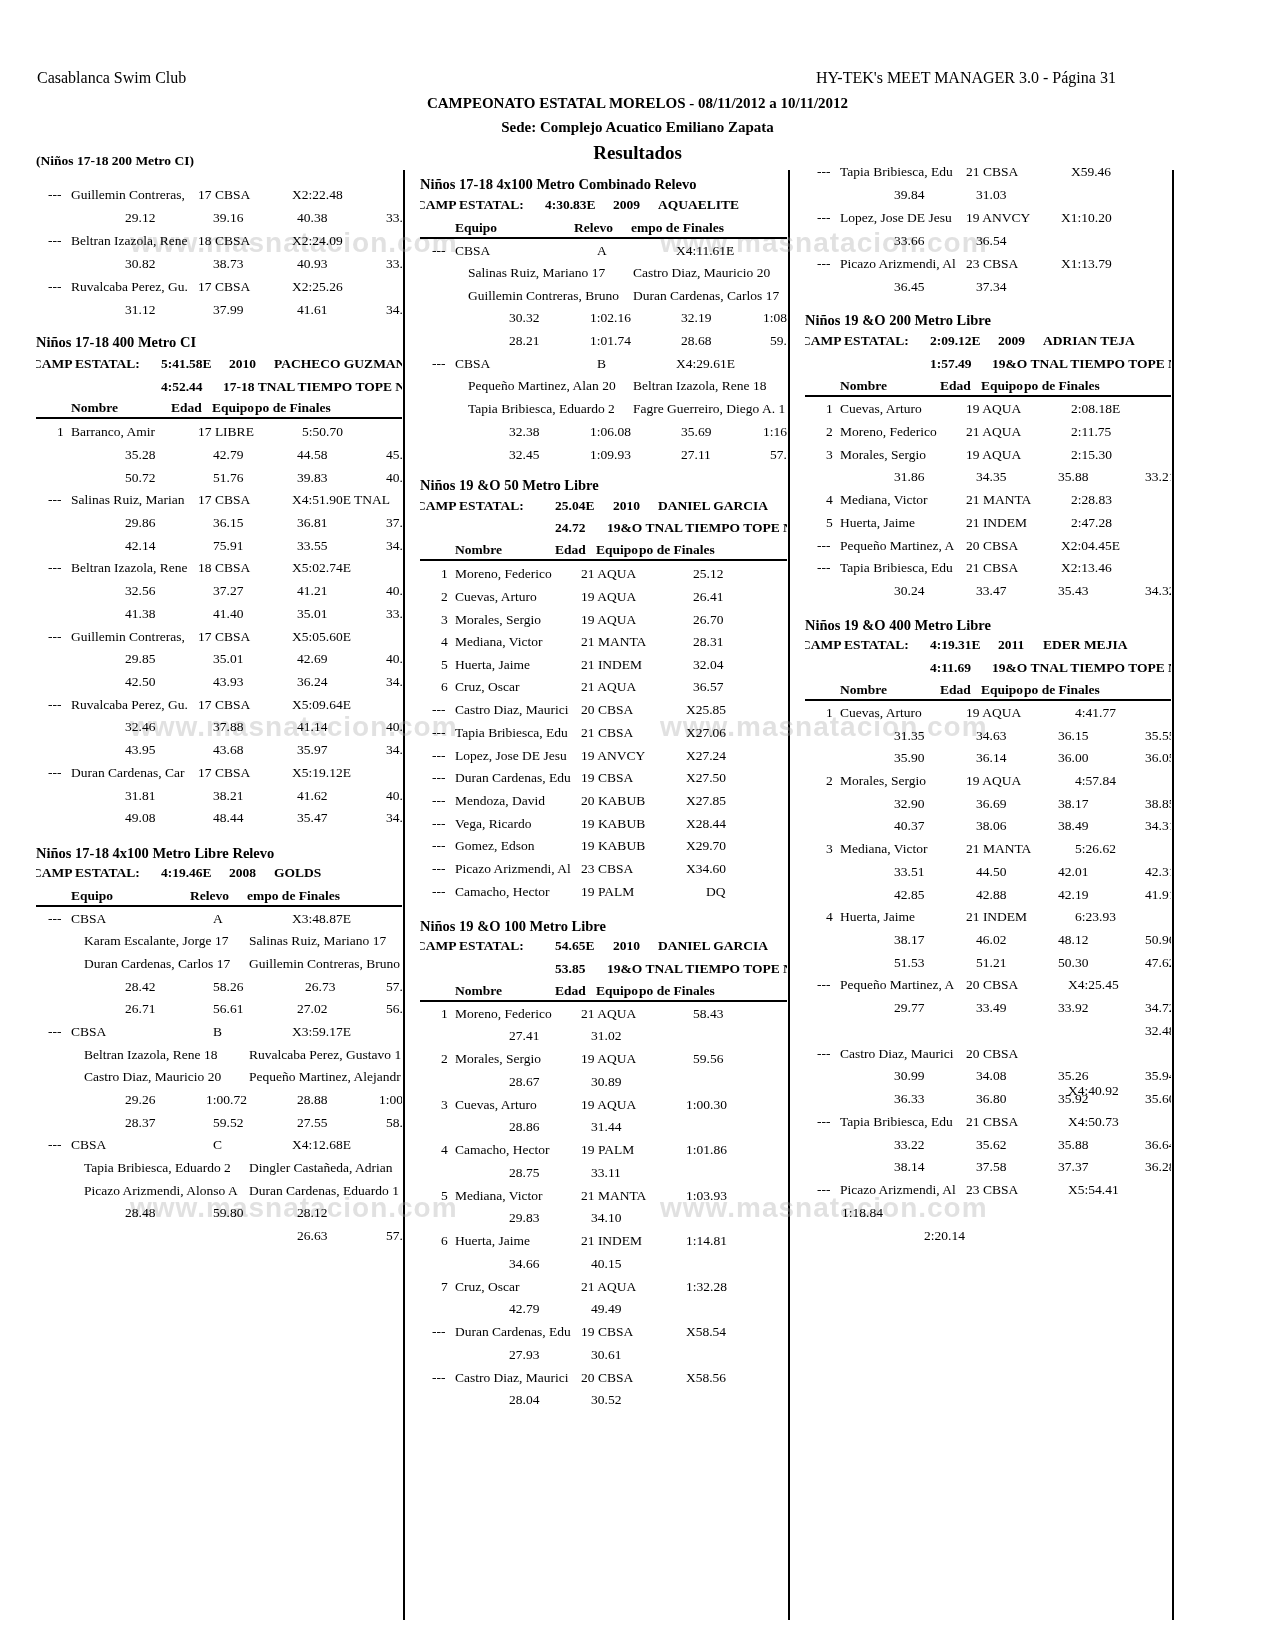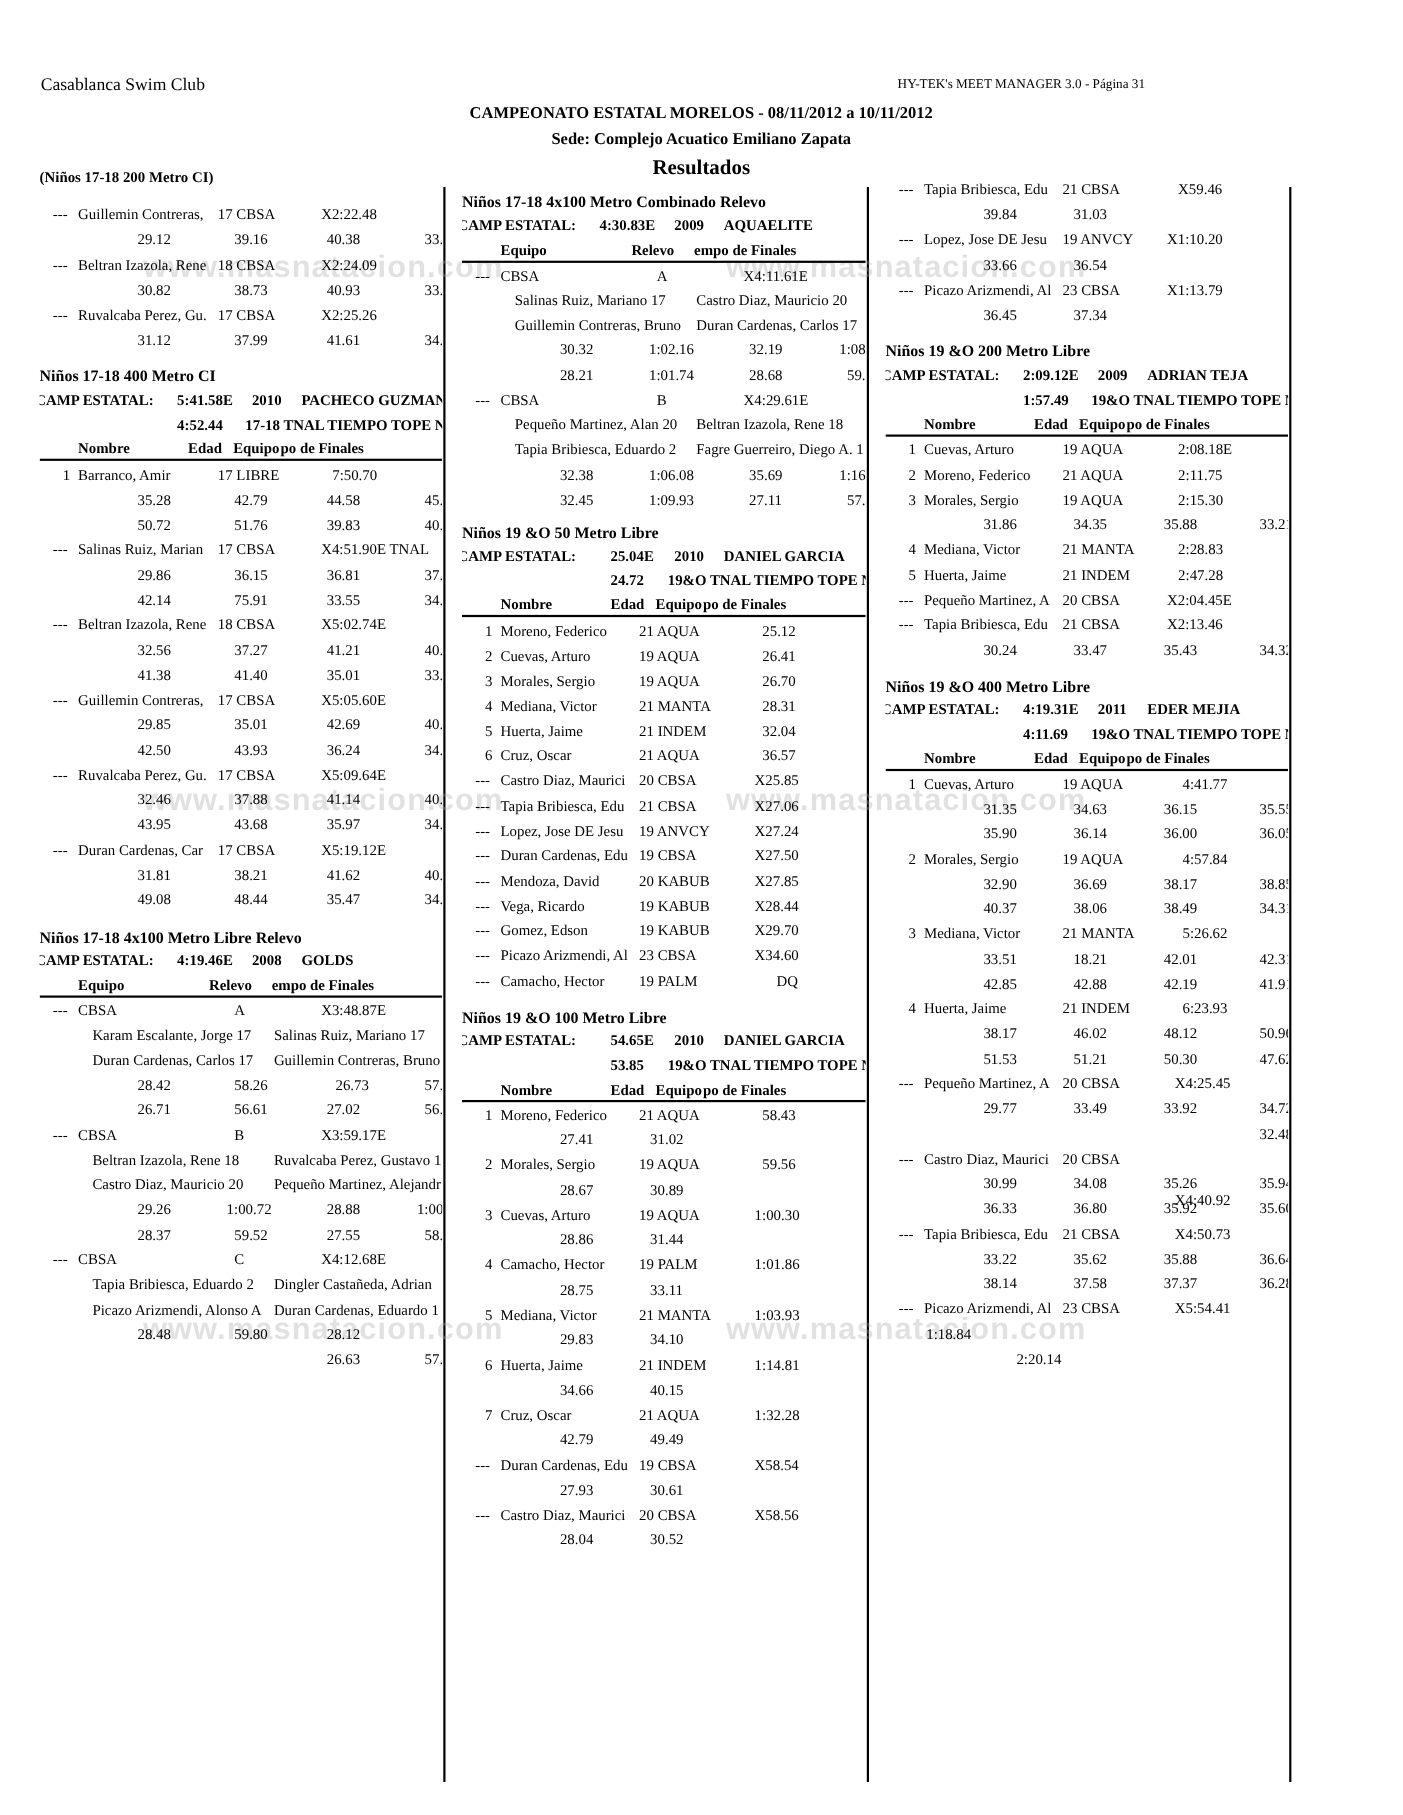--- a/index.html
+++ b/index.html
@@ -1,19 +1,19 @@
 <!DOCTYPE html>
 <html><head>
 <meta charset="utf-8">
 <style>
   html, body { margin:0; padding:0; background:#ffffff; }
   body { width:1275px; height:1650px; position:relative; overflow:hidden;
          font-family:"Liberation Serif", "DejaVu Serif", serif; color:#000; }
   .hdr-left { position:absolute; left:37px; top:69px; font-size:16px; }
-  .hdr-right { position:absolute; left:816px; top:69px; font-size:12px; }
+  .hdr-right { position:absolute; left:816px; top:69px; font-size:16px; }
   .hdr-title { position:absolute; left:0; width:1275px; text-align:center; top:95px; font-size:15px; font-weight:bold; }
   .hdr-sede { position:absolute; left:0; width:1275px; text-align:center; top:119px; font-size:15px; font-weight:bold; }
   .hdr-res { position:absolute; left:0; width:1275px; text-align:center; top:142px; font-size:19px; font-weight:bold; }
   .col { position:absolute; top:0; height:1650px; overflow:hidden; }
   .col1 { left:36px; width:389px; }
   .col2 { left:441px; width:390px; }
   .col3 { left:847px; width:389px; }
   .vline { position:absolute; width:2px; background:#000; top:170px; height:1450px; }
   .line { position:absolute; white-space:pre; font-size:13.5px; height:18px; line-height:18px; }
   .line span { position:absolute; top:0; white-space:pre; }
@@ -51,21 +51,21 @@
     <div class="line" style="top: 209px; left: 0px; width: 100%;"><span style="left: 89px;">29.12</span><span style="left: 177px;">39.16</span><span style="left: 261px;">40.38</span><span style="left: 350px;">33.82</span></div>
     <div class="line" style="top: 232px; left: 0px; width: 100%;"><span style="left: 12px;">---</span><span style="left: 35px;">Beltran Izazola, Rene</span><span style="left: 162px;">18 CBSA</span><span style="left: 256px;">X2:24.09</span></div>
     <div class="line" style="top: 255px; left: 0px; width: 100%;"><span style="left: 89px;">30.82</span><span style="left: 177px;">38.73</span><span style="left: 261px;">40.93</span><span style="left: 350px;">33.61</span></div>
     <div class="line" style="top: 278px; left: 0px; width: 100%;"><span style="left: 12px;">---</span><span style="left: 35px;">Ruvalcaba Perez, Gu.</span><span style="left: 162px;">17 CBSA</span><span style="left: 256px;">X2:25.26</span></div>
     <div class="line" style="top: 301px; left: 0px; width: 100%;"><span style="left: 89px;">31.12</span><span style="left: 177px;">37.99</span><span style="left: 261px;">41.61</span><span style="left: 350px;">34.54</span></div>
     <div class="line ev-title" style="top: 333px; left: 0px; width: 100%;"><span style="left: 0px;">Niños 17-18 400 Metro CI</span></div>
     <div class="line rec" style="top: 355px; left: 0px; width: 100%;"><span style="left: -4px;">CAMP ESTATAL:</span><span style="left: 125px;">5:41.58E</span><span style="left: 193px;">2010</span><span style="left: 238px;">PACHECO GUZMAN</span></div>
     <div class="line rec" style="top: 378px; left: 0px; width: 100%;"><span style="left: 125px;">4:52.44</span><span style="left: 187px;">17-18 TNAL TIEMPO TOPE N</span></div>
     <div class="line th" style="top: 399px; left: 0px; width: 100%;"><span style="left: 35px;">Nombre</span><span style="left: 135px;">Edad</span><span style="left: 176px;">Equipo</span><span style="left: 219px;">po de Finales</span></div>
     <div class="rule" style="top: 417px; left: 0px; width: 100%;"></div>
-    <div class="line" style="top: 423px; left: 0px; width: 100%;"><span style="left: 21px;">1</span><span style="left: 35px;">Barranco, Amir</span><span style="left: 162px;">17 LIBRE</span><span style="left: 266px;">7:50.70</span></div>
+    <div class="line" style="top: 423px; left: 0px; width: 100%;"><span style="left: 21px;">1</span><span style="left: 35px;">Barranco, Amir</span><span style="left: 162px;">17 LIBRE</span><span style="left: 266px;">5:50.70</span></div>
     <div class="line" style="top: 446px; left: 0px; width: 100%;"><span style="left: 89px;">35.28</span><span style="left: 177px;">42.79</span><span style="left: 261px;">44.58</span><span style="left: 350px;">45.50</span></div>
     <div class="line" style="top: 469px; left: 0px; width: 100%;"><span style="left: 89px;">50.72</span><span style="left: 177px;">51.76</span><span style="left: 261px;">39.83</span><span style="left: 350px;">40.24</span></div>
     <div class="line" style="top: 491px; left: 0px; width: 100%;"><span style="left: 12px;">---</span><span style="left: 35px;">Salinas Ruiz, Marian</span><span style="left: 162px;">17 CBSA</span><span style="left: 256px;">X4:51.90E TNAL</span></div>
     <div class="line" style="top: 514px; left: 0px; width: 100%;"><span style="left: 89px;">29.86</span><span style="left: 177px;">36.15</span><span style="left: 261px;">36.81</span><span style="left: 350px;">37.45</span></div>
     <div class="line" style="top: 537px; left: 0px; width: 100%;"><span style="left: 89px;">42.14</span><span style="left: 177px;">75.91</span><span style="left: 261px;">33.55</span><span style="left: 350px;">34.00</span></div>
     <div class="line" style="top: 559px; left: 0px; width: 100%;"><span style="left: 12px;">---</span><span style="left: 35px;">Beltran Izazola, Rene</span><span style="left: 162px;">18 CBSA</span><span style="left: 256px;">X5:02.74E</span></div>
     <div class="line" style="top: 582px; left: 0px; width: 100%;"><span style="left: 89px;">32.56</span><span style="left: 177px;">37.27</span><span style="left: 261px;">41.21</span><span style="left: 350px;">40.40</span></div>
     <div class="line" style="top: 605px; left: 0px; width: 100%;"><span style="left: 89px;">41.38</span><span style="left: 177px;">41.40</span><span style="left: 261px;">35.01</span><span style="left: 350px;">33.51</span></div>
     <div class="line" style="top: 628px; left: 0px; width: 100%;"><span style="left: 12px;">---</span><span style="left: 35px;">Guillemin Contreras,</span><span style="left: 162px;">17 CBSA</span><span style="left: 256px;">X5:05.60E</span></div>
     <div class="line" style="top: 650px; left: 0px; width: 100%;"><span style="left: 89px;">29.85</span><span style="left: 177px;">35.01</span><span style="left: 261px;">42.69</span><span style="left: 350px;">40.40</span></div>
@@ -181,21 +181,21 @@
     <div class="line rec" style="top: 659px; left: 0px; width: 100%;"><span style="left: 125px;">4:11.69</span><span style="left: 187px;">19&amp;O TNAL TIEMPO TOPE N</span></div>
     <div class="line th" style="top: 681px; left: 0px; width: 100%;"><span style="left: 35px;">Nombre</span><span style="left: 135px;">Edad</span><span style="left: 176px;">Equipo</span><span style="left: 219px;">po de Finales</span></div>
     <div class="rule" style="top: 699px; left: 0px; width: 100%;"></div>
     <div class="line" style="top: 704px; left: 0px; width: 100%;"><span style="left: 21px;">1</span><span style="left: 35px;">Cuevas, Arturo</span><span style="left: 161px;">19 AQUA</span><span style="left: 270px;">4:41.77</span></div>
     <div class="line" style="top: 727px; left: 0px; width: 100%;"><span style="left: 89px;">31.35</span><span style="left: 171px;">34.63</span><span style="left: 253px;">36.15</span><span style="left: 340px;">35.55</span></div>
     <div class="line" style="top: 749px; left: 0px; width: 100%;"><span style="left: 89px;">35.90</span><span style="left: 171px;">36.14</span><span style="left: 253px;">36.00</span><span style="left: 340px;">36.05</span></div>
     <div class="line" style="top: 772px; left: 0px; width: 100%;"><span style="left: 21px;">2</span><span style="left: 35px;">Morales, Sergio</span><span style="left: 161px;">19 AQUA</span><span style="left: 270px;">4:57.84</span></div>
     <div class="line" style="top: 795px; left: 0px; width: 100%;"><span style="left: 89px;">32.90</span><span style="left: 171px;">36.69</span><span style="left: 253px;">38.17</span><span style="left: 340px;">38.85</span></div>
     <div class="line" style="top: 817px; left: 0px; width: 100%;"><span style="left: 89px;">40.37</span><span style="left: 171px;">38.06</span><span style="left: 253px;">38.49</span><span style="left: 340px;">34.31</span></div>
     <div class="line" style="top: 840px; left: 0px; width: 100%;"><span style="left: 21px;">3</span><span style="left: 35px;">Mediana, Victor</span><span style="left: 161px;">21 MANTA</span><span style="left: 270px;">5:26.62</span></div>
-    <div class="line" style="top: 863px; left: 0px; width: 100%;"><span style="left: 89px;">33.51</span><span style="left: 171px;">18.21</span><span style="left: 253px;">42.01</span><span style="left: 340px;">42.31</span></div>
+    <div class="line" style="top: 863px; left: 0px; width: 100%;"><span style="left: 89px;">33.51</span><span style="left: 171px;">44.50</span><span style="left: 253px;">42.01</span><span style="left: 340px;">42.31</span></div>
     <div class="line" style="top: 886px; left: 0px; width: 100%;"><span style="left: 89px;">42.85</span><span style="left: 171px;">42.88</span><span style="left: 253px;">42.19</span><span style="left: 340px;">41.91</span></div>
     <div class="line" style="top: 908px; left: 0px; width: 100%;"><span style="left: 21px;">4</span><span style="left: 35px;">Huerta, Jaime</span><span style="left: 161px;">21 INDEM</span><span style="left: 270px;">6:23.93</span></div>
     <div class="line" style="top: 931px; left: 0px; width: 100%;"><span style="left: 89px;">38.17</span><span style="left: 171px;">46.02</span><span style="left: 253px;">48.12</span><span style="left: 340px;">50.96</span></div>
     <div class="line" style="top: 954px; left: 0px; width: 100%;"><span style="left: 89px;">51.53</span><span style="left: 171px;">51.21</span><span style="left: 253px;">50.30</span><span style="left: 340px;">47.62</span></div>
     <div class="line" style="top: 976px; left: 0px; width: 100%;"><span style="left: 12px;">---</span><span style="left: 35px;">Pequeño Martinez, A</span><span style="left: 161px;">20 CBSA</span><span style="left: 263px;">X4:25.45</span></div>
     <div class="line" style="top: 999px; left: 0px; width: 100%;"><span style="left: 89px;">29.77</span><span style="left: 171px;">33.49</span><span style="left: 253px;">33.92</span><span style="left: 340px;">34.72</span></div>
     <div class="line" style="top: 1022px; left: 0px; width: 100%;"><span style="left: 340px;">32.48</span></div>
     <div class="line" style="top: 1045px; left: 0px; width: 100%;"><span style="left: 12px;">---</span><span style="left: 35px;">Castro Diaz, Maurici</span><span style="left: 161px;">20 CBSA</span><span style="left: 263px; margin-top: 37px;">X4:40.92</span></div>
     <div class="line" style="top: 1067px; left: 0px; width: 100%;"><span style="left: 89px;">30.99</span><span style="left: 171px;">34.08</span><span style="left: 253px;">35.26</span><span style="left: 340px;">35.94</span></div>
     <div class="line" style="top: 1090px; left: 0px; width: 100%;"><span style="left: 89px;">36.33</span><span style="left: 171px;">36.80</span><span style="left: 253px;">35.92</span><span style="left: 340px;">35.60</span></div>

